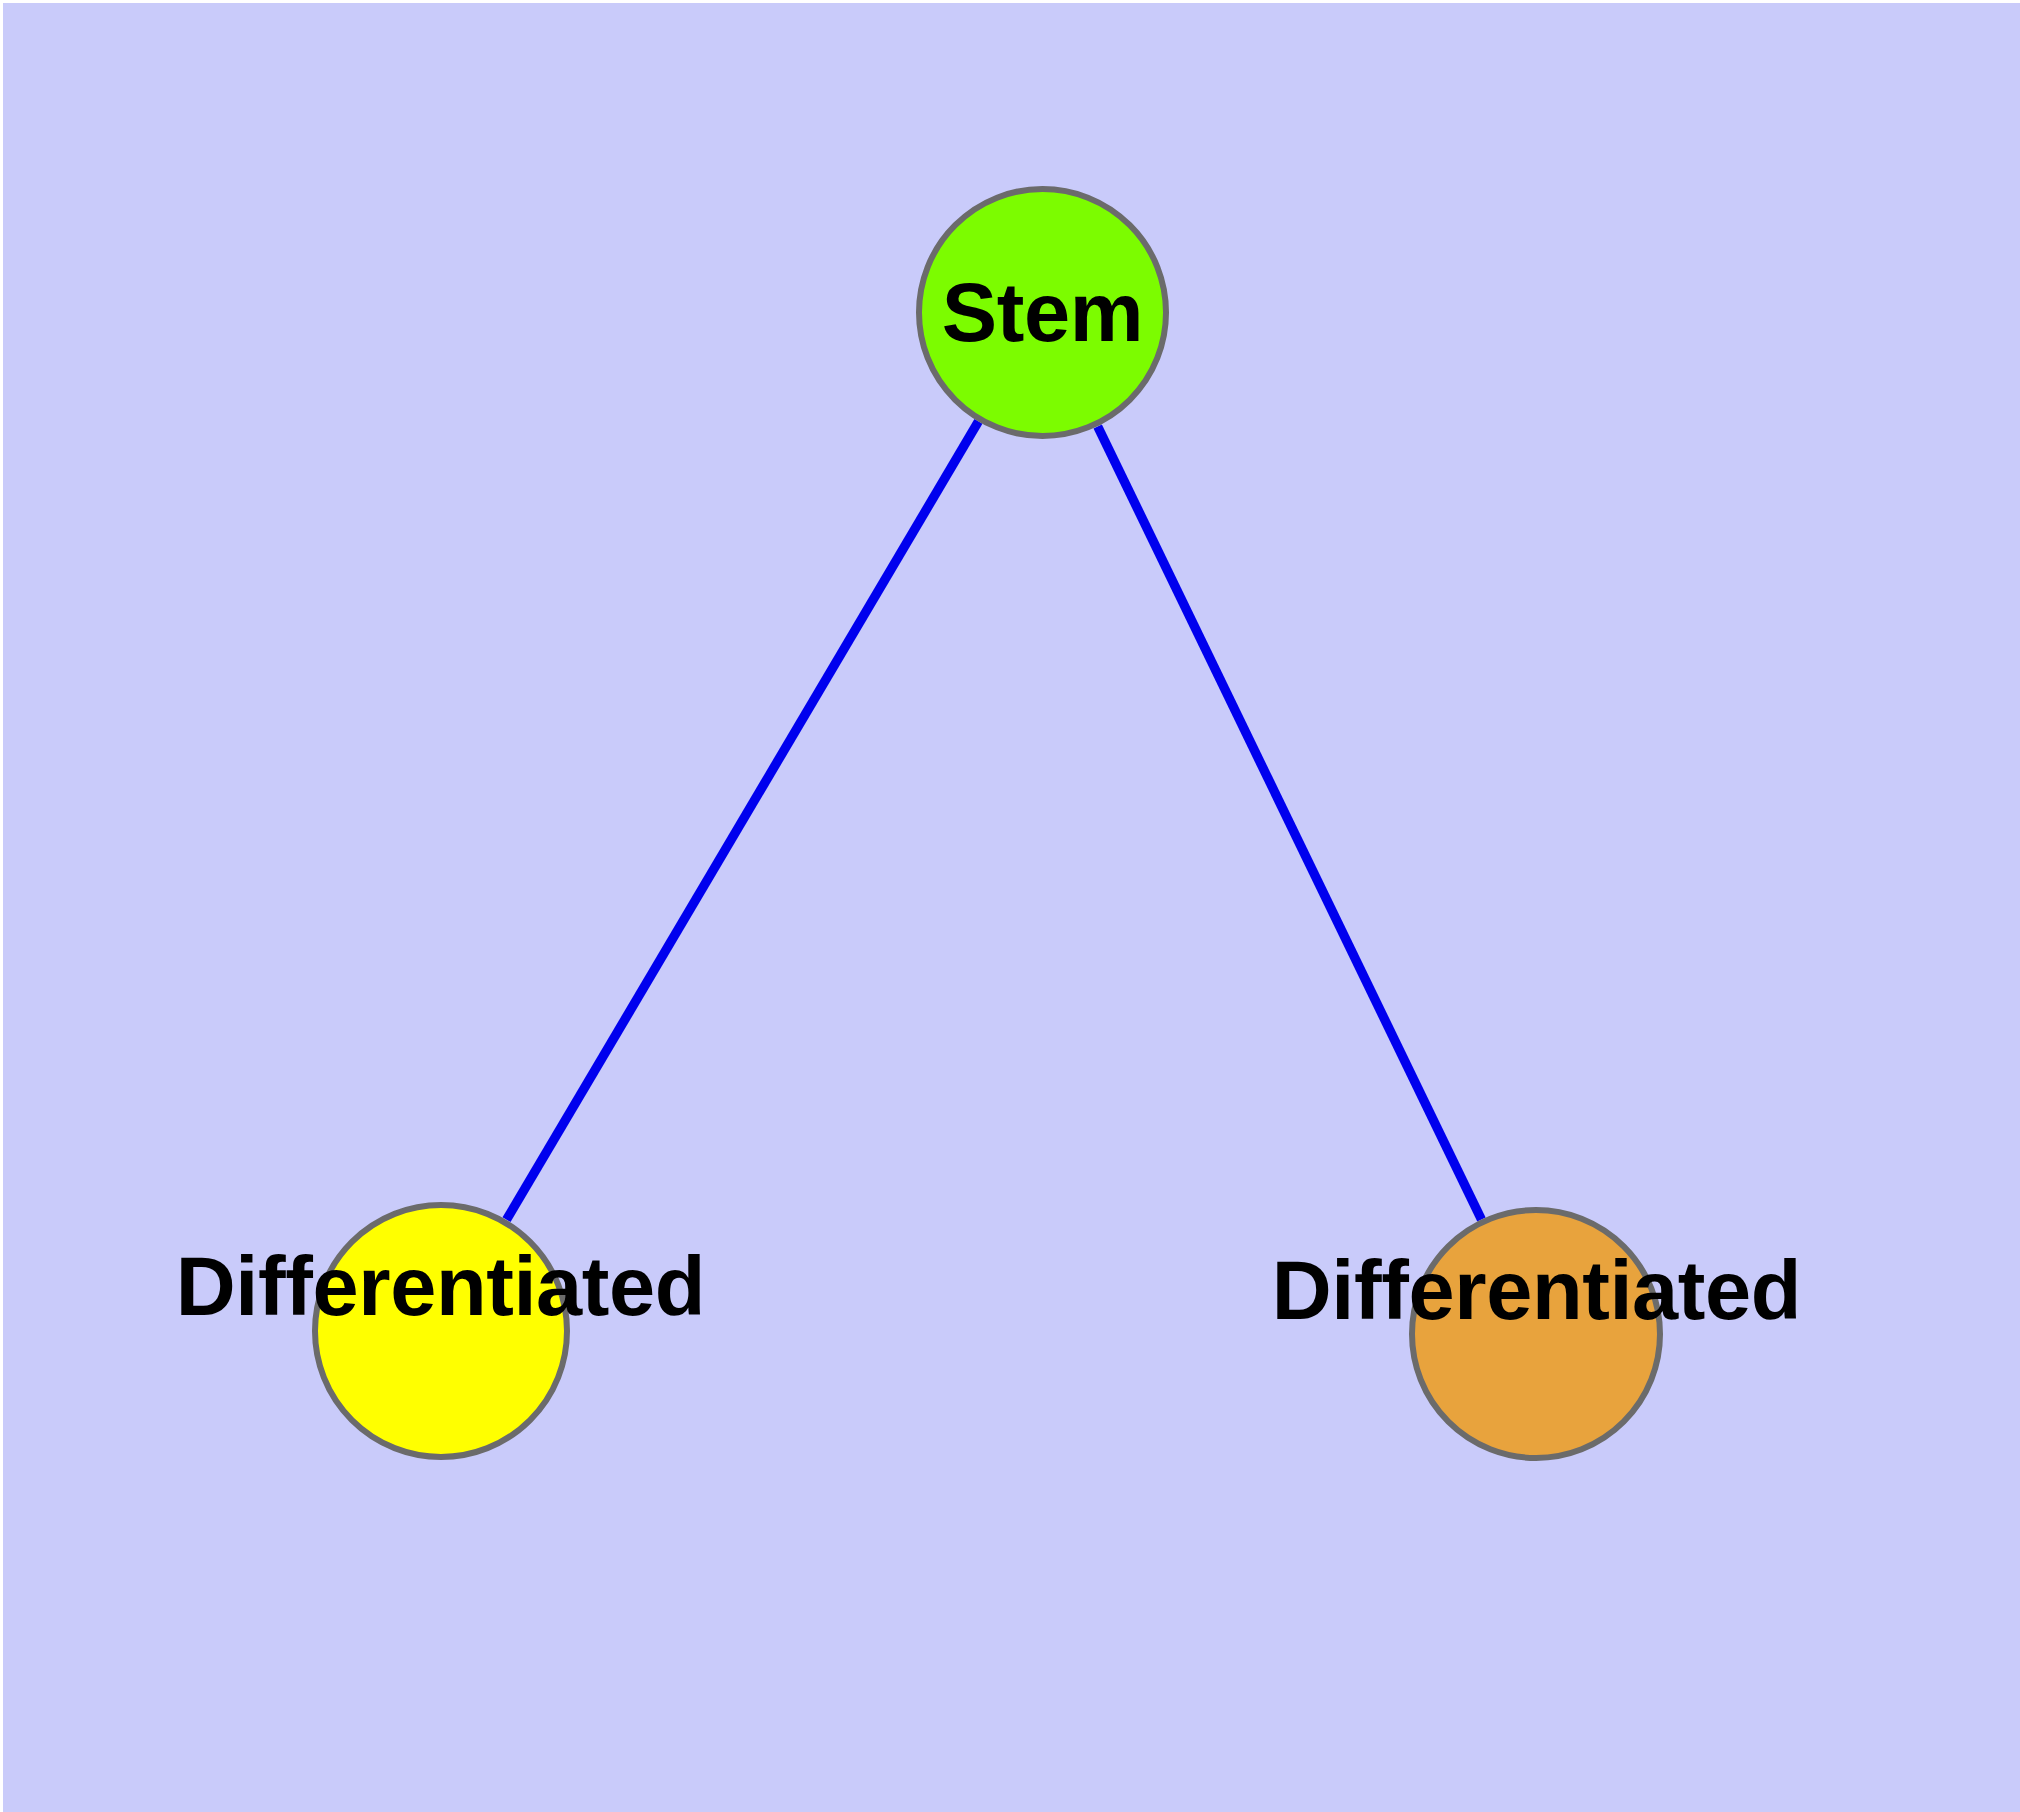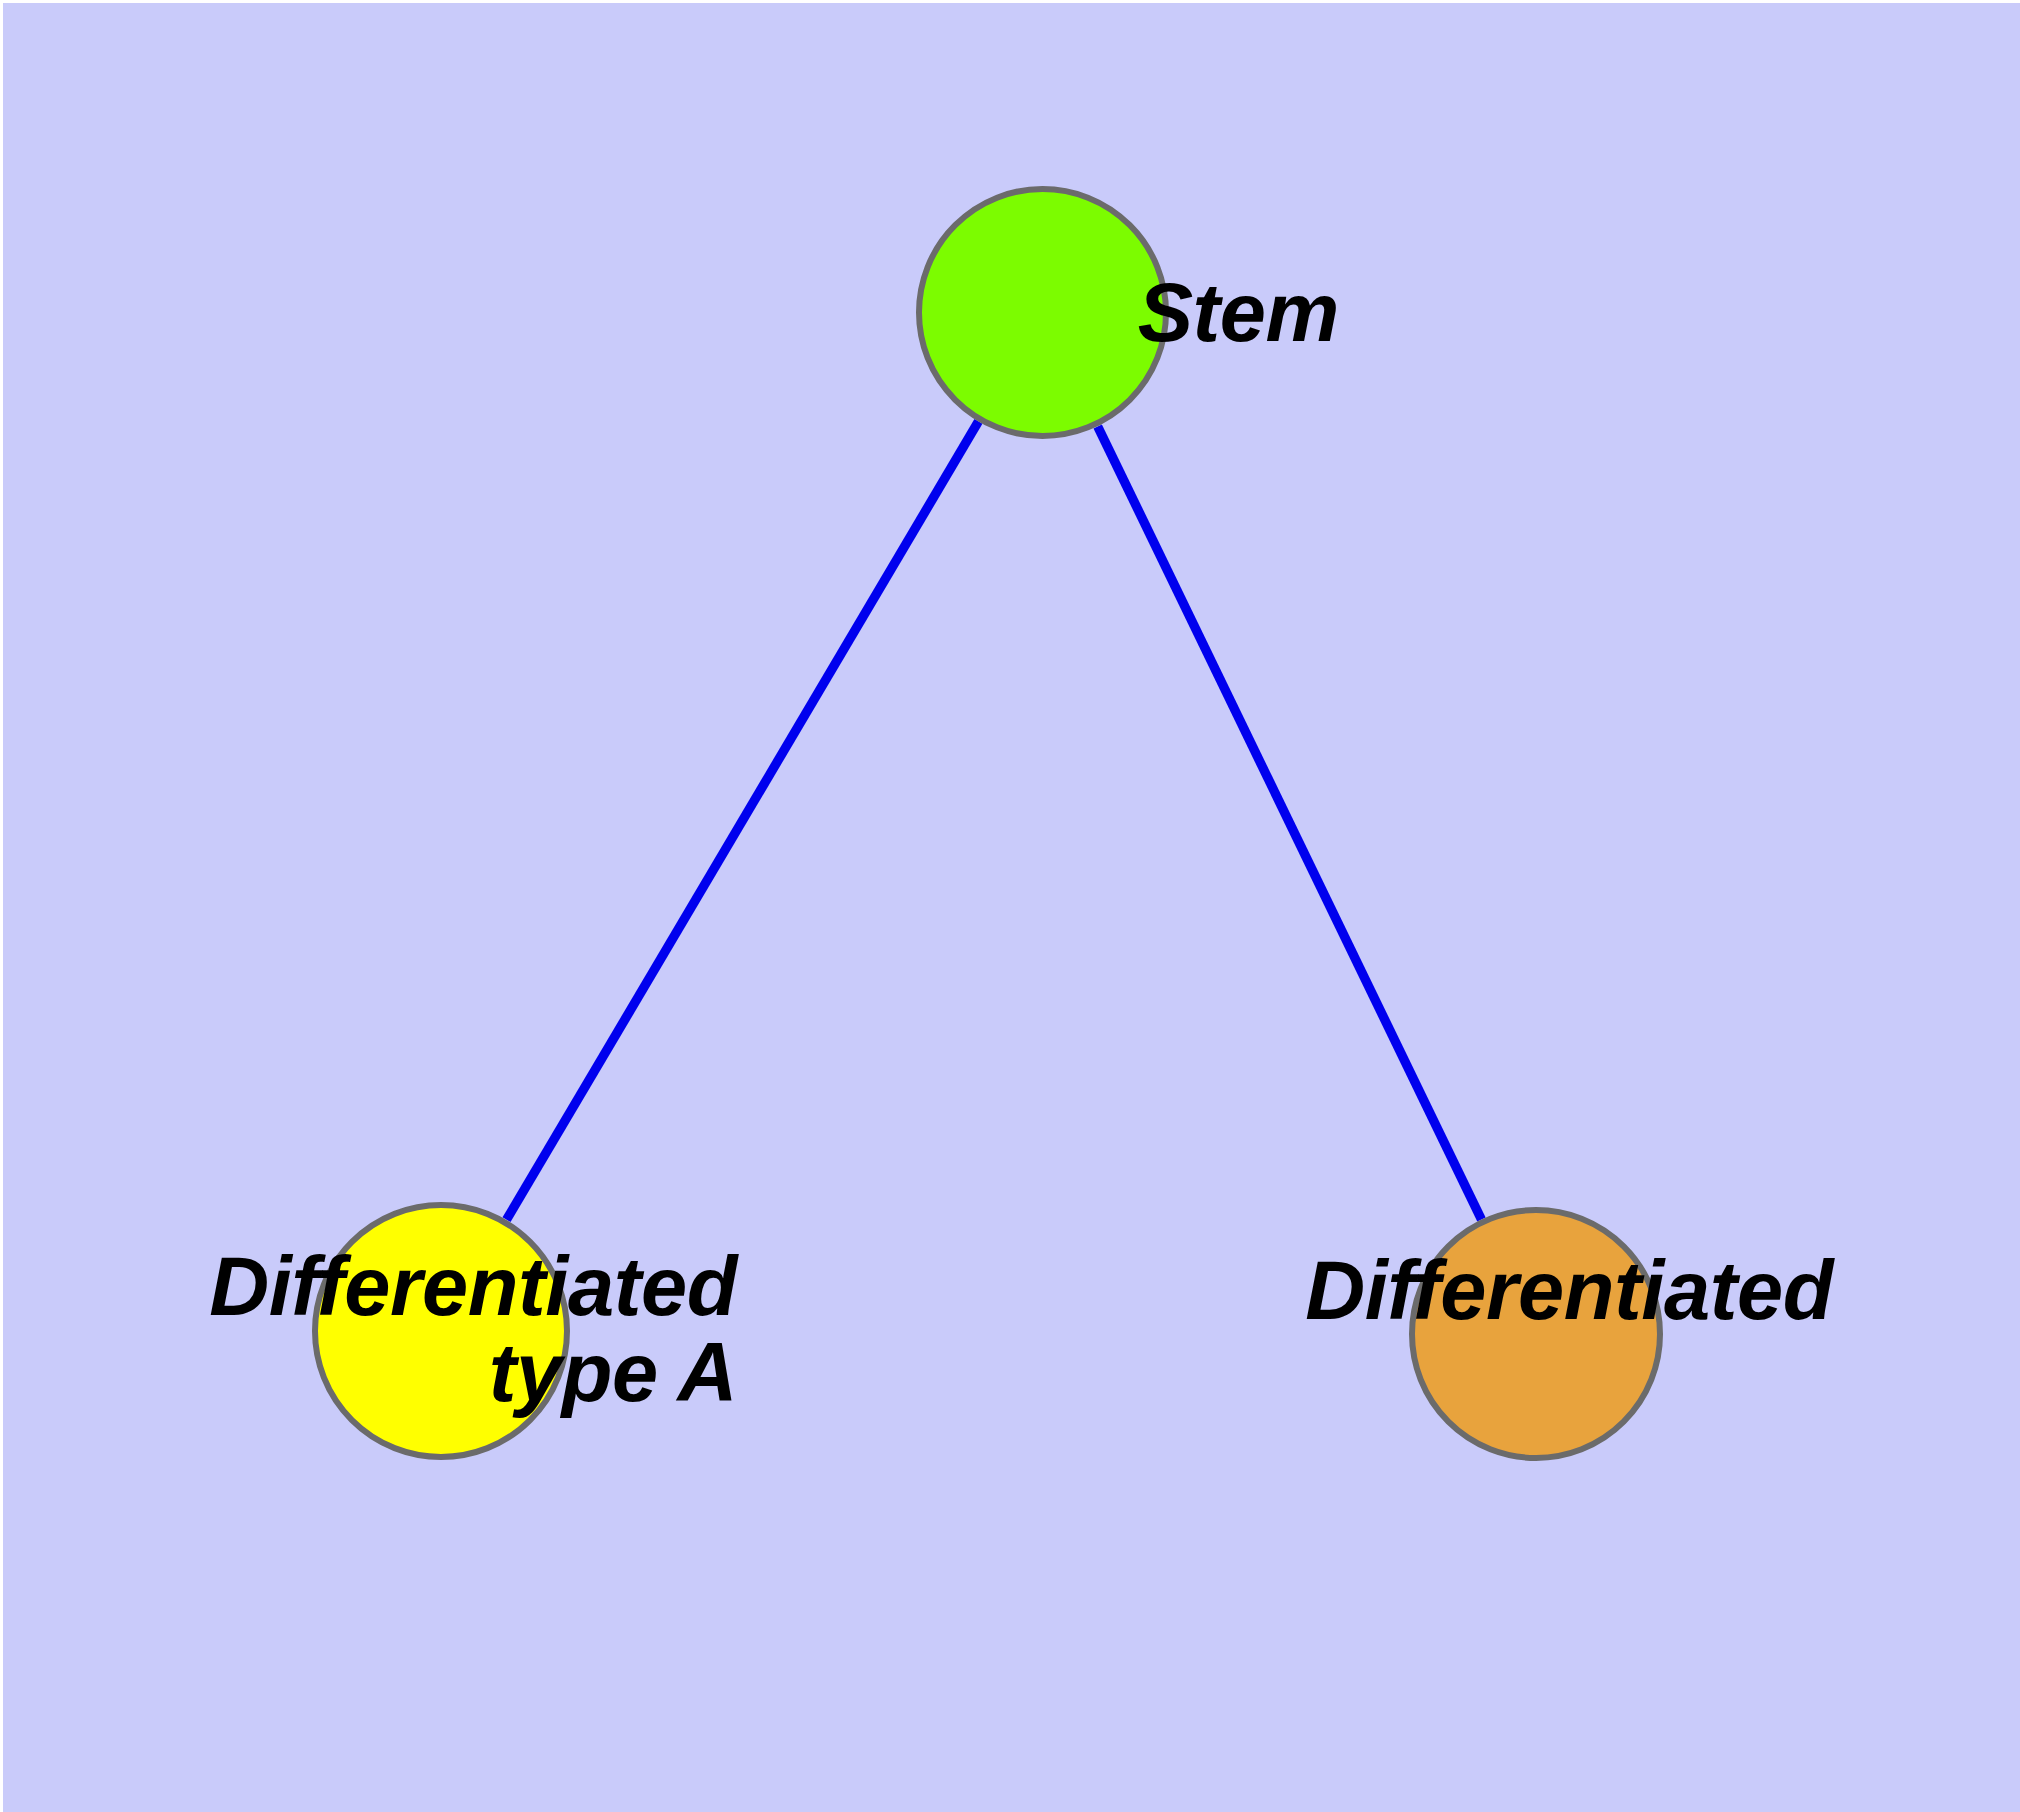--- a/index.html
+++ b/index.html
@@ -31,47 +31,46 @@
     height: 1812px;
   }
   .graph-node {
     position: absolute;
     border-radius: 50%;
     box-sizing: border-box;
     border: 6px solid #6b6b6b;
   }
   .node-label {
     position: absolute;
-    text-align: right;
+    text-align: center;
     color: #000000;
     font-weight: bold;
     line-height: 1.04;
     white-space: pre;
     letter-spacing: -0.4px;
     pointer-events: none;
-    font-style: italic;
   }
 </style>
 </head>
 <body>
 
 <div id="canvas">
 
   <div id="plot-background"></div>
 
   <svg id="edge-layer" viewBox="0 0 2384 2138">
     <g id="edges-group">
         <line x1="1154.1741475312344" y1="497.26316734505275" x2="597.3525474849152" y2="1439.1543527755166" stroke="#0000ee" stroke-width="11" stroke-linecap="butt"></line>
         <line x1="1294.8927594096153" y1="503.126543891229" x2="1747.6717187151523" y2="1438.97327796185" stroke="#0000ee" stroke-width="11" stroke-linecap="butt"></line>
       </g>
   </svg>
 
   <div id="nodes-layer">
       <div class="graph-node" style="left: 916px; top: 186px; width: 253px; height: 253px; background: rgb(124, 252, 0); border-color: rgb(107, 107, 107); border-width: 6px;"></div>
       <div class="node-label" style="font-size: 83px; width: 593px; left: 746px; top: 270px; color: rgb(0, 0, 0);"><div>Stem</div></div>
       <div class="graph-node" style="left: 312px; top: 1202px; width: 258px; height: 258px; background: rgb(255, 255, 0); border-color: rgb(107, 107, 107); border-width: 6px;"></div>
-      <div class="node-label" style="font-size: 83px; width: 593px; left: 144px; top: 1244px; color: rgb(0, 0, 0);"><div>Differentiated</div><div>type A</div></div>
+      <div class="node-label" style="font-size: 83px; width: 593px; left: 144px; top: 1244px; color: rgb(0, 0, 0);"><div>Differentiated</div></div>
       <div class="graph-node" style="left: 1409px; top: 1207px; width: 254px; height: 254px; background: rgb(232, 163, 61); border-color: rgb(107, 107, 107); border-width: 6px;"></div>
       <div class="node-label" style="font-size: 83px; width: 593px; left: 1240px; top: 1248px; color: rgb(0, 0, 0);"><div>Differentiated</div></div>
     </div>
 
 </div>
 
 
 </body></html>

